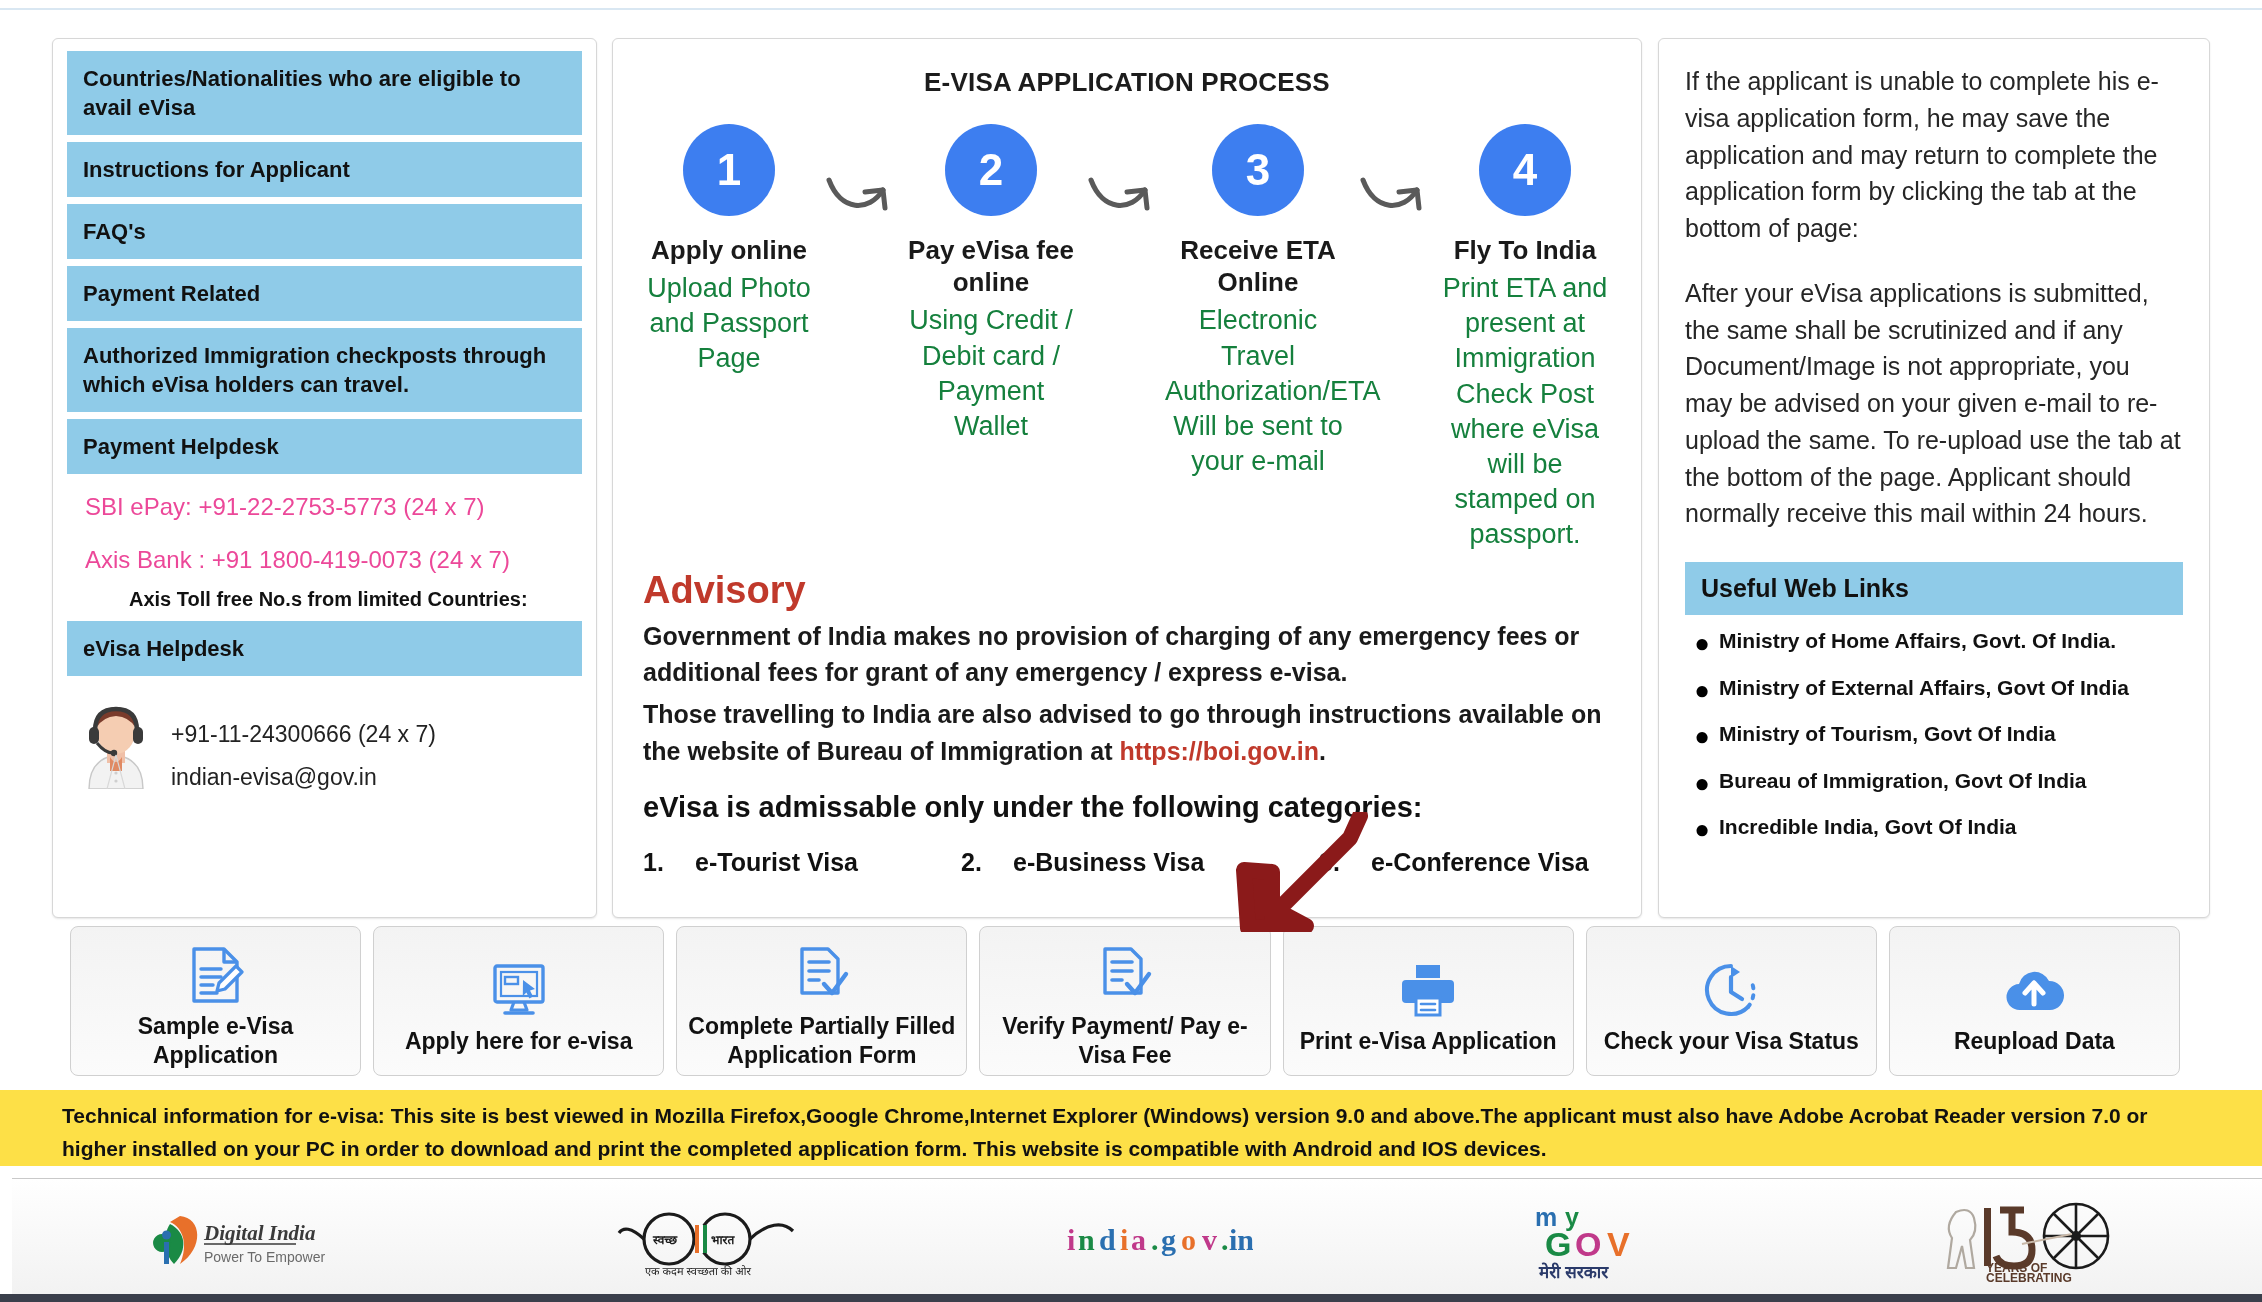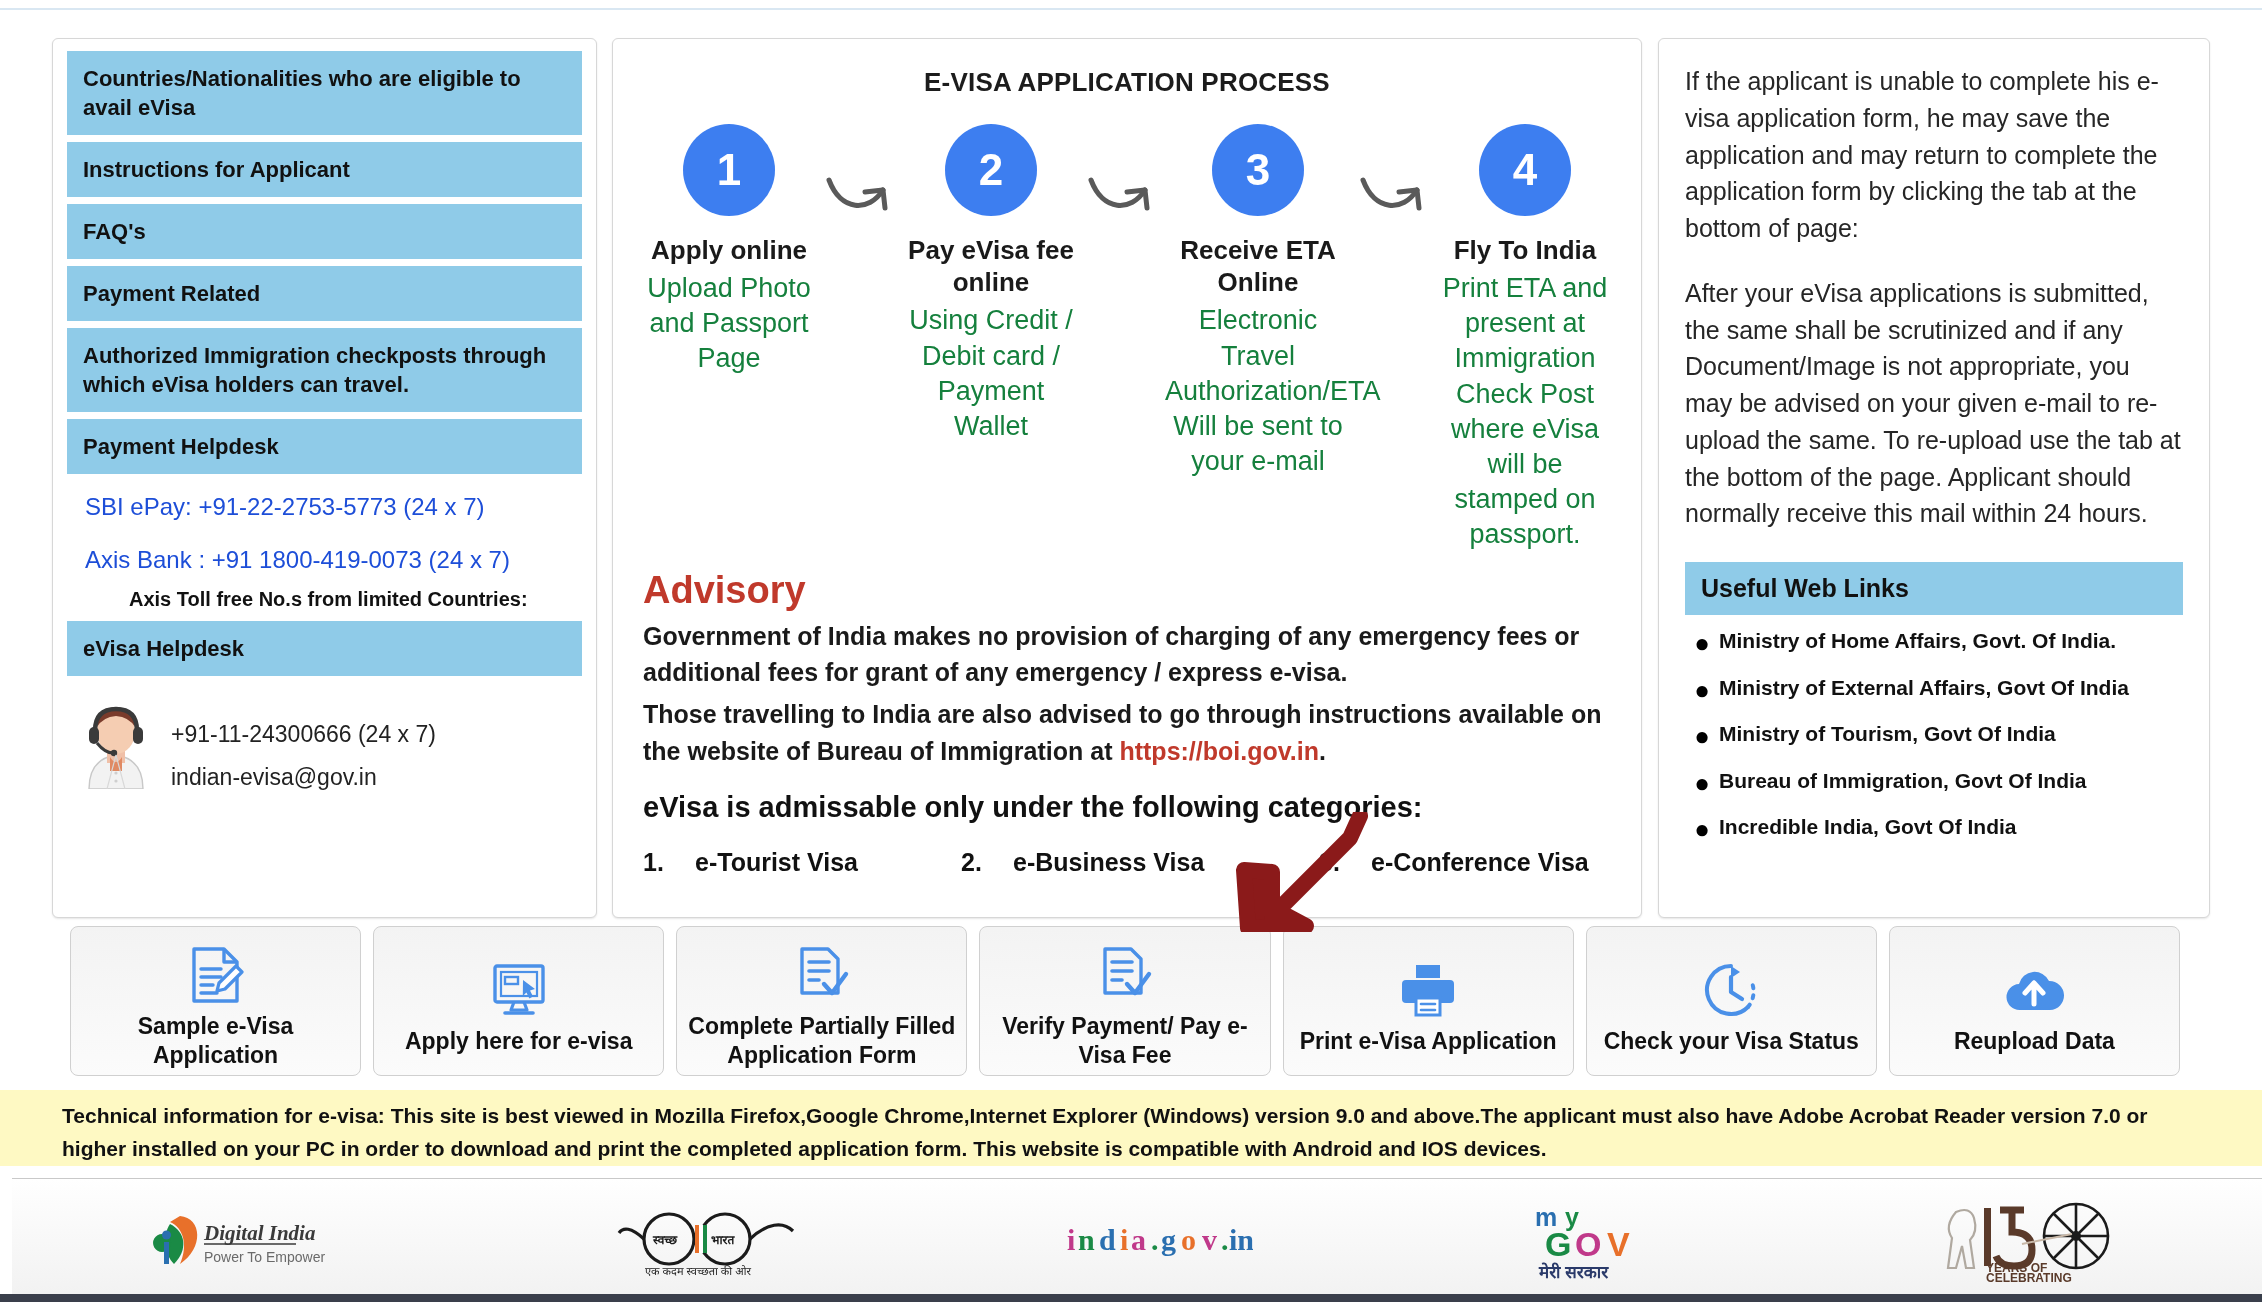--- a/index.html
+++ b/index.html
@@ -36,21 +36,21 @@
     padding:13px 16px;
     font-weight:bold;
     font-size:22px;
     color:#111;
     line-height:1.32;
   }
   .plain-row {
     margin:0 14px;
     padding:10px 16px 10px 18px;
     font-size:24px;
-    color:#1d4ed8;
+    color:#ec4899;
     line-height:1.35;
   }
   .sub-bold {
     margin:0 14px;
     padding:2px 10px 10px 62px;
     font-size:20px;
     font-weight:bold;
     color:#111;
   }
   .helpdesk-body { margin:0 14px; padding:14px 16px 0 10px; display:flex; gap:16px; align-items:flex-start; }
@@ -105,21 +105,21 @@
   }
   .tile-ico { height:62px; display:flex; align-items:center; justify-content:center; }
   .tile-lbl { margin-top:6px; font-size:23px; font-weight:bold; color:#111; text-align:center; line-height:1.26; padding:0 6px; }
 
   
   .red-arrow { position:absolute; left:1230px; top:812px; width:140px; height:120px; pointer-events:none; }
 
   
   .tech {
     position:absolute; left:0; top:1090px; width:2262px; height:76px;
-    background:#fef9c3; padding:10px 58px 0 62px;
+    background:#fde047; padding:10px 58px 0 62px;
   }
   .tech p { font-size:21px; font-weight:bold; color:#111; line-height:1.55; }
   .tech b { font-weight:bold; }
 
   
   .footer {
     position:absolute; left:12px; top:1178px; width:2262px; height:124px;
     background:linear-gradient(#ffffff,#f1f1f1);
     border-top:1px solid #c9c9c9;
     display:flex; align-items:center; justify-content:space-around;

